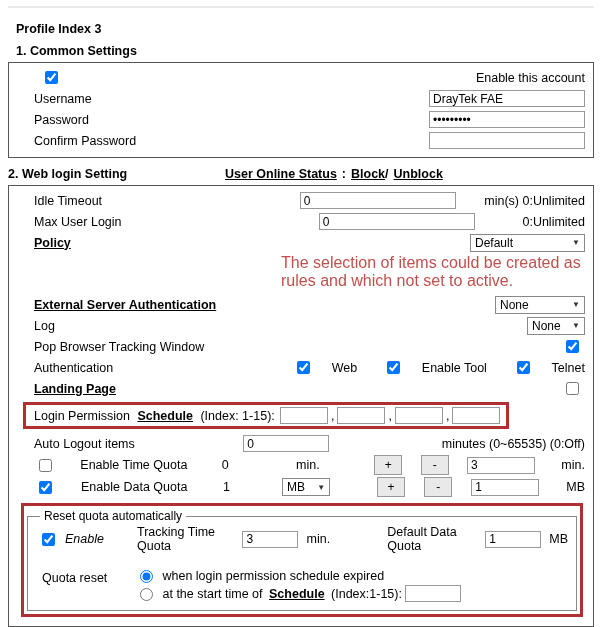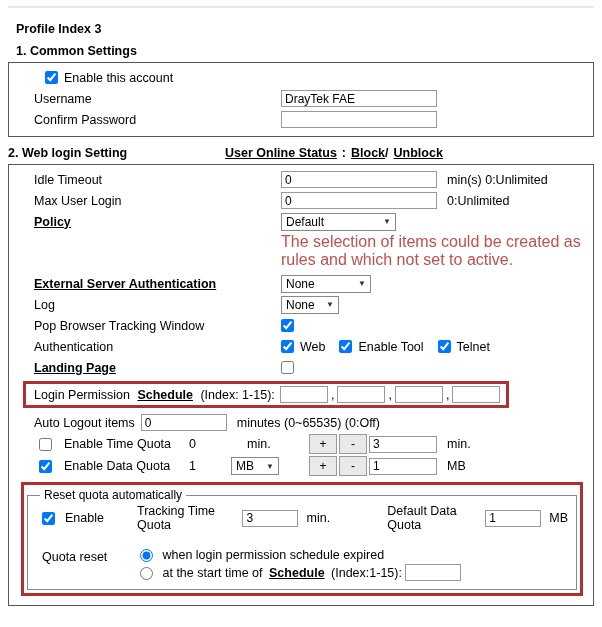--- a/index.html
+++ b/index.html
@@ -2,21 +2,21 @@
 <html><head>
 <meta charset="utf-8">
 <style>
   html,body{margin:0;padding:0;background:#fff;}
   body{width:602px;min-height:627px;font-family:"Liberation Sans",sans-serif;font-size:12.5px;color:#000;}
   .page{padding:6px 8px 10px 8px;}
   .header-title{font-weight:bold;font-size:13px;padding:4px 2px 7px 2px;}
   .rule{border:0;border-top:2px solid #e9e9e9;margin:0 0 14px 0;}
   .sec-title{font-weight:bold;margin:8px 0 4px 8px;}
   .box{border:1.5px solid #555;padding:4px 0 6px 0;margin-bottom:2px;background:#fff;}
-  .row{display:flex;align-items:center;min-height:19px;padding:1px 8px 1px 25px;}
+  .row{display:flex;align-items:center;min-height:19px;padding:1px 8px 1px 25px;justify-content:space-between;}
   .row .lbl{width:247px;flex:none;}
   .chkrow{padding-left:36px;}
   .chkrow input{margin:0 10px 0 0;}
   input.txt{height:15px;border:1px solid #999;font-family:inherit;font-size:12px;padding:0 3px;background:#fff;}
   .w148{width:148px;}.w78{width:78px;}.w60{width:60px;}.w48{width:48px;}.w40{width:40px;}
   .blink{font-weight:bold;text-decoration:underline;color:#000;cursor:pointer;}
   .sel{display:inline-flex;align-items:center;justify-content:space-between;border:1px solid #888;background:#fff;height:18px;padding:0 4px;font-size:12px;cursor:default;box-sizing:border-box;}
   .sel .arr{font-size:8px;color:#333;margin-left:8px;}
   .warn{color:#c0504d;font-size:16px;}
   .suffix{margin-left:10px;}
@@ -47,20 +47,24 @@
   <div class="box">
     <div class="row chkrow">
       <input type="checkbox" checked="" style="">
       <span>Enable this account</span>
     </div>
     <div class="row">
       <span class="lbl">Username</span>
       <input class="txt w148" type="text" value="DrayTek FAE" style="">
     </div>
     <div class="row">
+      <span class="lbl">Password</span>
+      <input class="txt w148" type="text" value="•••••••••" style="">
+    </div>
+    <div class="row">
       <span class="lbl">Confirm Password</span>
       <input class="txt w148" type="text" value="" style="">
     </div>
   </div>
 
   <div class="sec2-head">
     <span class="t">2. Web login Setting</span>
     <span class="blink">User Online Status</span>
     <span style="font-weight:bold;margin:0 5px;">:</span>
     <span class="blink">Block</span>
@@ -166,21 +170,21 @@
       <button class="qbtn">-</button>
       <input class="txt w60" type="text" value="1" style="">
       <span class="suffix">MB</span>
     </div>
 
     <div class="red-wrap redbox">
       <fieldset>
         <legend>Reset quota automatically</legend>
         <div class="frow">
           <input type="checkbox" style="margin: 0px 10px 0px 6px;" checked="">
-          <span style="width:82px;">Enable</span>
+          <span style="width:82px;font-style:italic;">Enable</span>
           <span>Tracking Time Quota</span>
           <input class="txt w48" style="margin-left: 4px;" type="text" value="3">
           <span style="margin-left:8px;width:92px;">min.</span>
           <span>Default Data Quota</span>
           <input class="txt w48" style="margin-left: 4px;" type="text" value="1">
           <span style="margin-left:8px;">MB</span>
         </div>
         <div class="frow" style="align-items:flex-start;margin-top:14px;">
           <span style="width:98px;padding-left:6px;flex:none;padding-top:2px;">Quota reset</span>
           <span>

